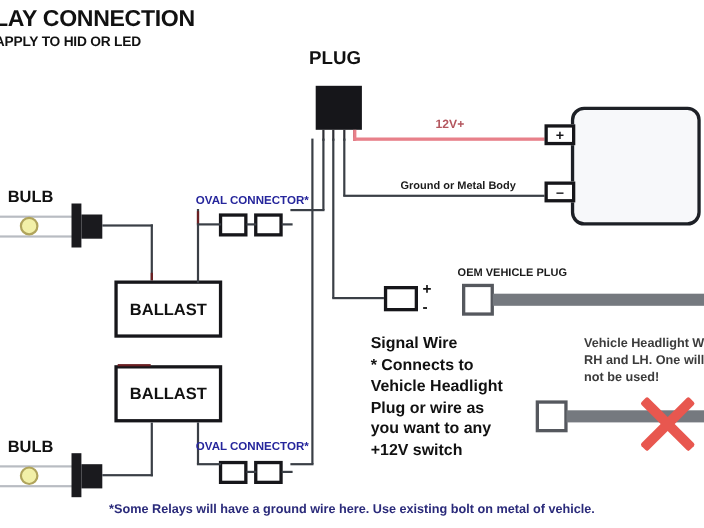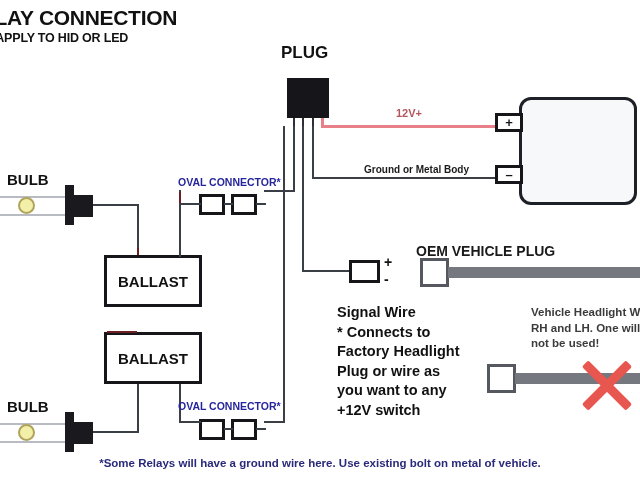--- a/index.html
+++ b/index.html
@@ -112,21 +112,21 @@
   #sig-box{
     left:349px;top:260px;width:31px;height:23px;
     background:#ffffff;border:3px solid #16161a;box-sizing:border-box;
   }
   #sig-plus{left:384px;top:255px;font-size:14px;font-weight:bold;color:#111;line-height:1;}
   #sig-minus{left:384px;top:272px;font-size:14px;font-weight:bold;color:#111;line-height:1;}
 
   
   #oem-label{
     left:416px;top:243px;
-    font-size:14px;font-weight:bold;color:#1a1a1a;white-space:nowrap;
+    font-size:10px;font-weight:bold;color:#1a1a1a;white-space:nowrap;
   }
   .plug-box{
     width:29px;height:29px;background:#ffffff;
     border:3px solid #55585e;box-sizing:border-box;
   }
   .fat-cable{height:11px;background:#75797f;}
 
   
   #signal-text{
     left:337px;top:303px;width:170px;
@@ -238,21 +238,21 @@
   <div class="abs wire wire-h" style="left:179px;top:421px;width:22px;"></div>
   <div class="abs wire wire-h" style="left:224px;top:428px;width:9px;"></div>
   <div class="abs wire wire-h" style="left:256px;top:428px;width:10px;"></div>
 
   <div class="abs" id="oem-label">OEM VEHICLE PLUG</div>
   <div class="abs plug-box" style="left:420px;top:258px;"></div>
   <div class="abs fat-cable" style="left:448px;top:267px;width:192px;"></div>
 
   <div class="abs" id="signal-text" style="white-space:pre-line;">Signal Wire
 * Connects to
-Factory Headlight
+Vehicle Headlight
 Plug or wire as
 you want to any
 +12V switch</div>
 
   <div class="abs" id="hl-warning">Vehicle Headlight W
 RH and LH. One will
 not be used!</div>
   <div class="abs plug-box" style="left:487px;top:364px;"></div>
   <div class="abs fat-cable" style="left:515px;top:373px;width:125px;"></div>
   <div class="abs" id="x-mark">

